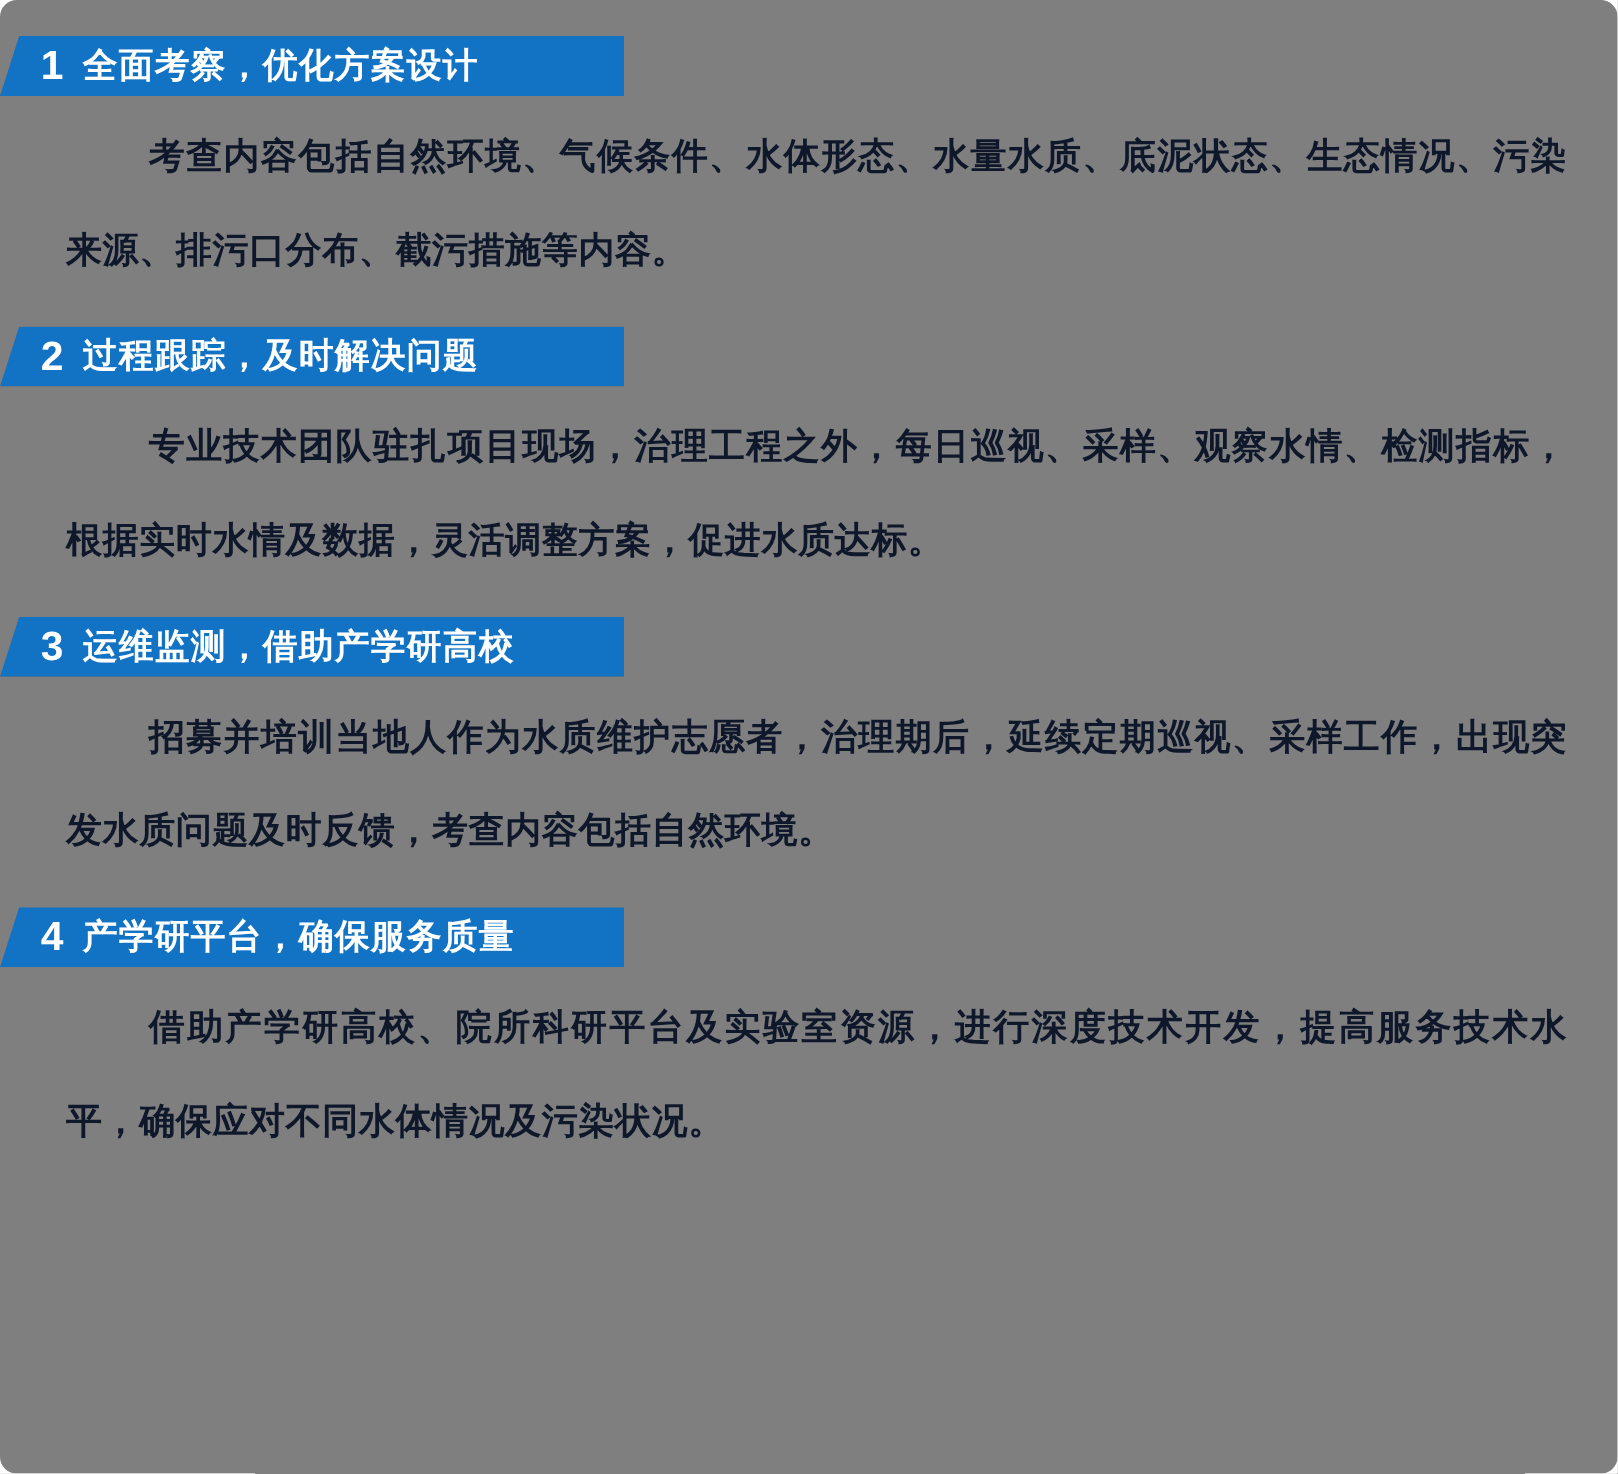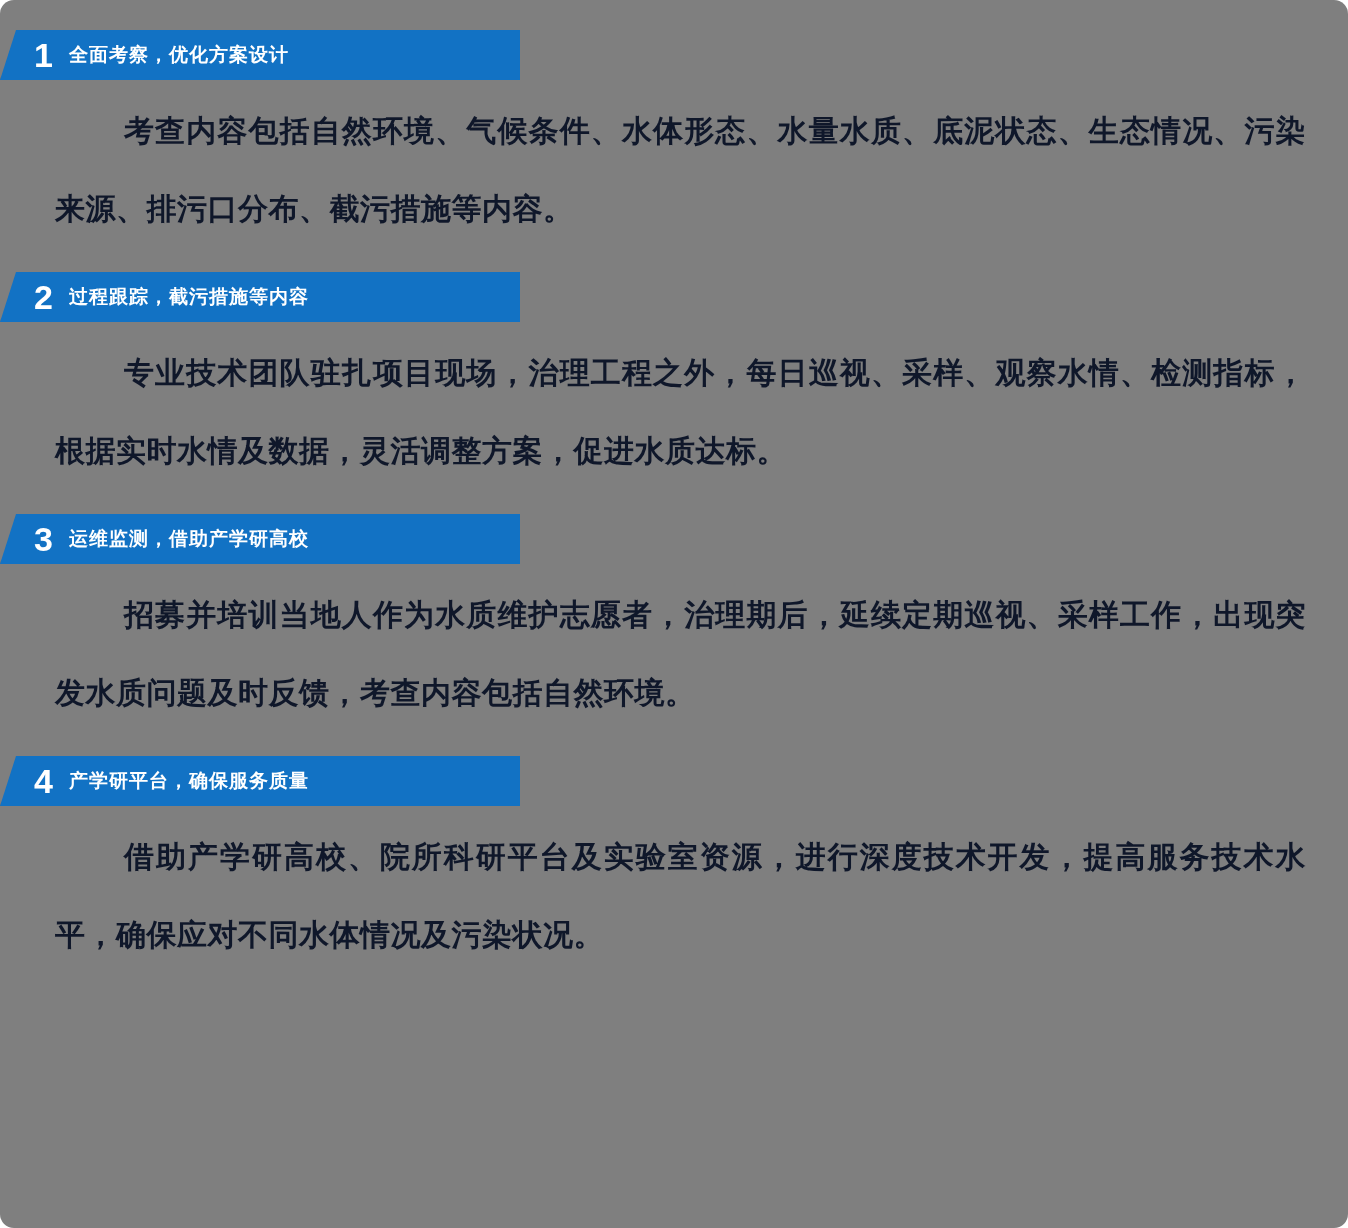--- a/index.html
+++ b/index.html
@@ -34,21 +34,21 @@
     margin-bottom: 12px;
     box-shadow: 0 2px 3px rgba(0,0,0,0.25);
   }
   .banner .num {
     font-size: 34px;
     font-weight: bold;
     margin-right: 16px;
     line-height: 1;
   }
   .banner .title {
-    font-size: 19px;
+    font-size: 29px;
     font-weight: bold;
     letter-spacing: 1px;
     white-space: nowrap;
   }
   .body-text {
     margin: 0 0 24px 0;
     padding: 0 42px 0 55px;
     font-size: 30px;
     font-weight: bold;
     color: #0f172a;
@@ -68,21 +68,21 @@
     <div class="banner">
       <span class="num">1</span>
       <span class="title">全面考察，优化方案设计</span>
     </div>
     <p class="body-text">考查内容包括自然环境、气候条件、水体形态、水量水质、底泥状态、生态情况、污染来源、排污口分布、截污措施等内容。</p>
   </div>
 
   <div class="section">
     <div class="banner">
       <span class="num">2</span>
-      <span class="title">过程跟踪，截污措施等内容</span>
+      <span class="title">过程跟踪，及时解决问题</span>
     </div>
     <p class="body-text">专业技术团队驻扎项目现场，治理工程之外，每日巡视、采样、观察水情、检测指标，根据实时水情及数据，灵活调整方案，促进水质达标。</p>
   </div>
 
   <div class="section">
     <div class="banner">
       <span class="num">3</span>
       <span class="title">运维监测，借助产学研高校</span>
     </div>
     <p class="body-text">招募并培训当地人作为水质维护志愿者，治理期后，延续定期巡视、采样工作，出现突发水质问题及时反馈，考查内容包括自然环境。</p>

